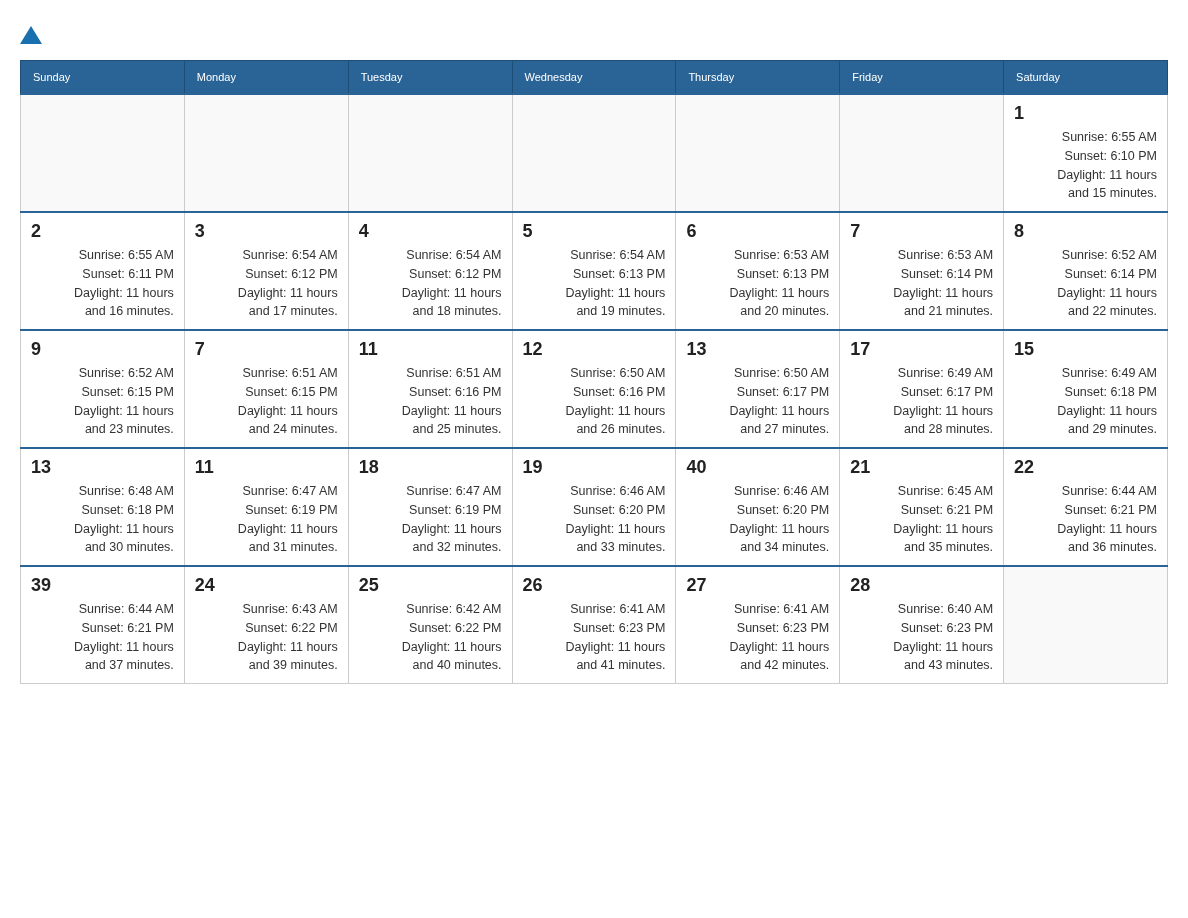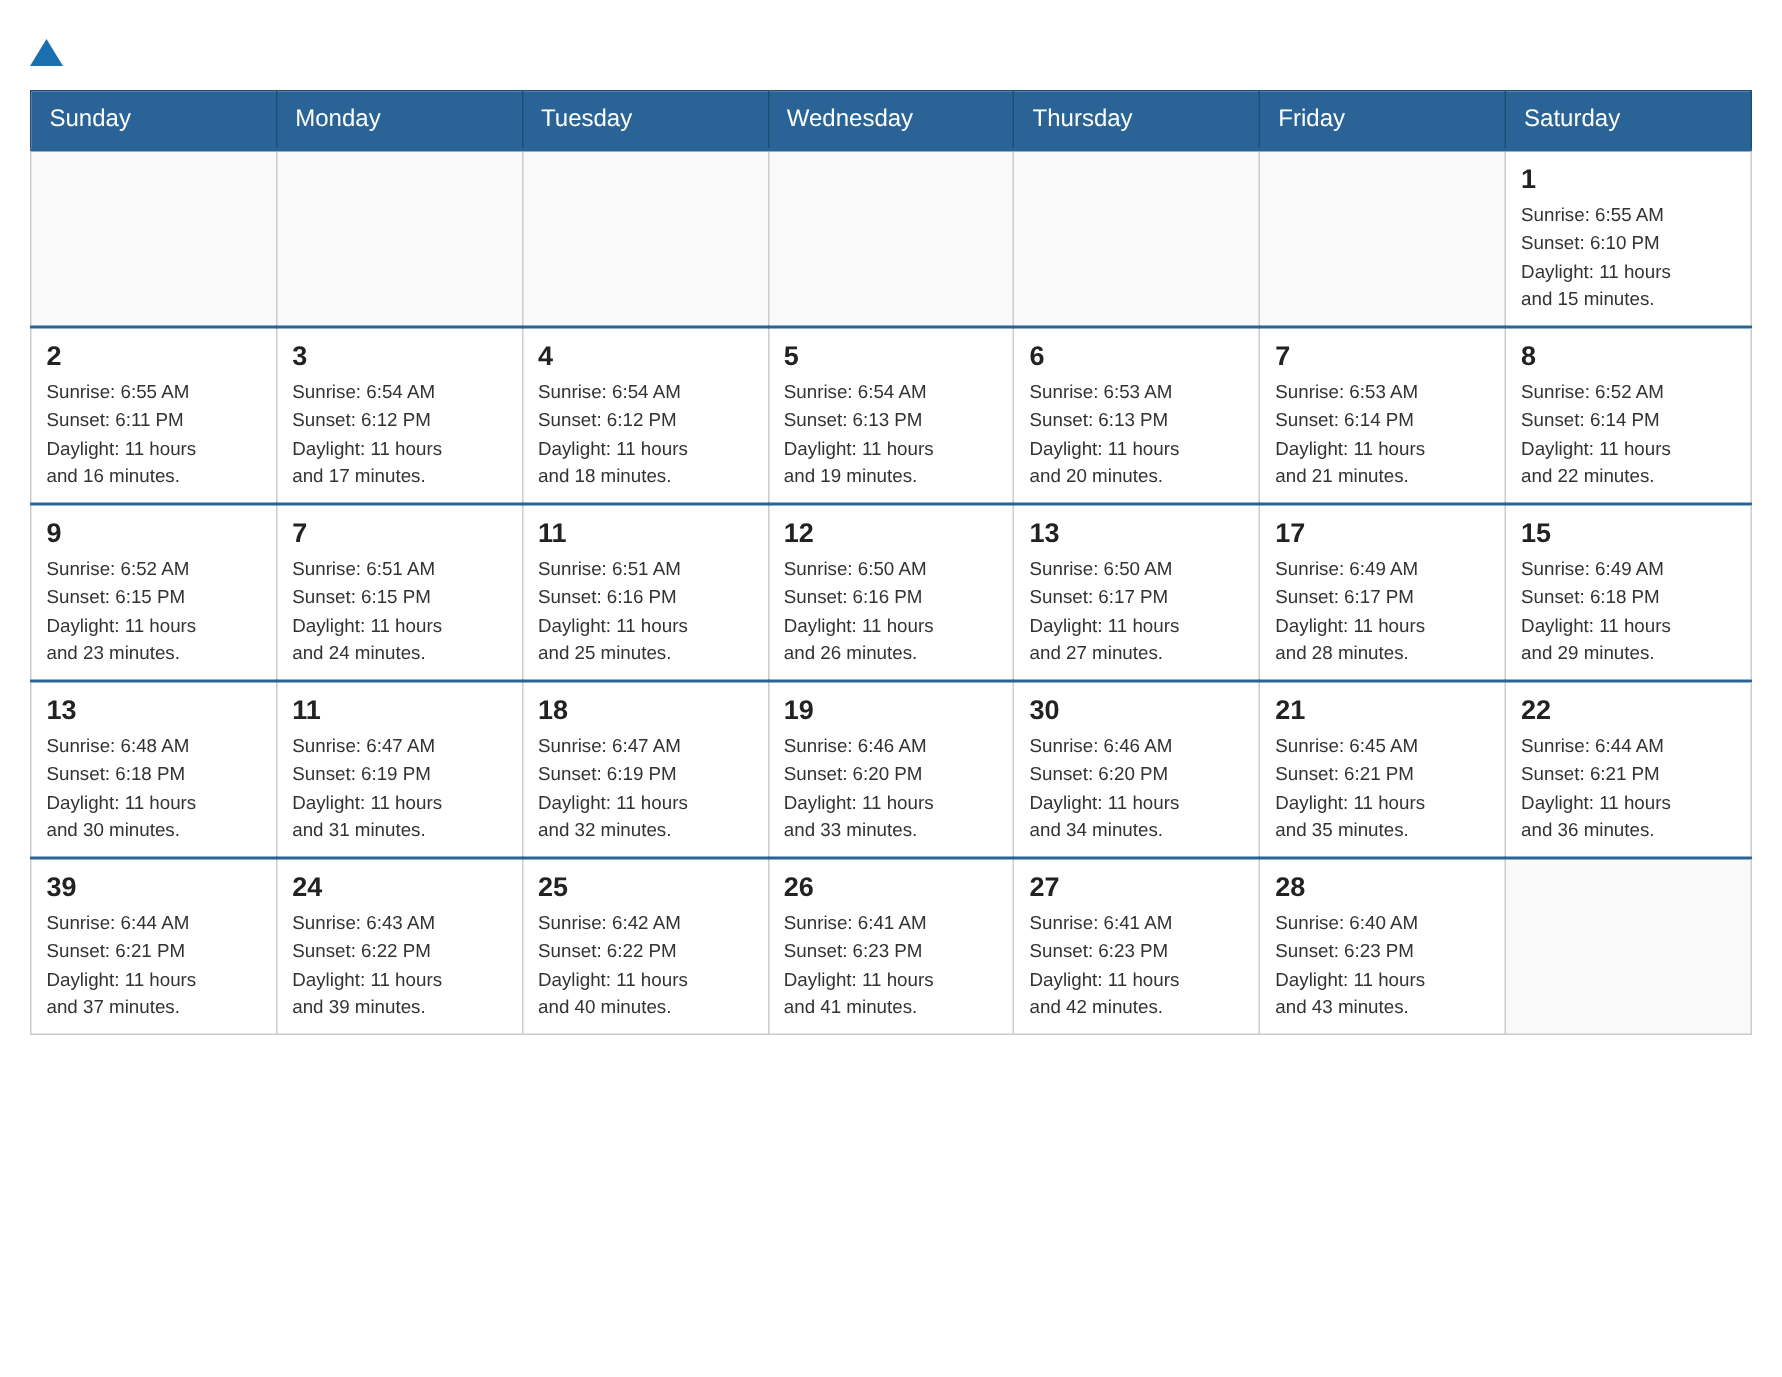--- a/index.html
+++ b/index.html
@@ -48,21 +48,21 @@
     .calendar {
       width: 100%;
       border-collapse: collapse;
       margin-top: 8px;
     }
     .calendar thead tr th {
       background-color: #2a6496;
       color: #fff;
       text-align: left;
       padding: 10px 12px;
-      font-size: 16px;
+      font-size: 11px;
       font-weight: normal;
       border: 1px solid #1e4d75;
     }
     .calendar tbody tr td {
       vertical-align: top;
       border: 1px solid #ccc;
       padding: 8px 10px;
       width: 14.28%;
       min-height: 100px;
       font-size: 13px;
@@ -75,20 +75,21 @@
       font-size: 18px;
       font-weight: bold;
       color: #222;
       display: block;
       margin-bottom: 4px;
     }
     .day-info {
       font-size: 12.5px;
       color: #333;
       line-height: 1.5;
+      text-align: right;
     }
     td.empty {
       background: #f9f9f9;
     }
     .logo-icon {
       display: inline-flex;
       flex-direction: column;
       align-items: flex-end;
       margin-top: 6px;
     }
@@ -210,21 +211,21 @@
         </td>
         <td>
           <span class="day-number">18</span>
           <div class="day-info">Sunrise: 6:47 AM<br>Sunset: 6:19 PM<br>Daylight: 11 hours<br>and 32 minutes.</div>
         </td>
         <td>
           <span class="day-number">19</span>
           <div class="day-info">Sunrise: 6:46 AM<br>Sunset: 6:20 PM<br>Daylight: 11 hours<br>and 33 minutes.</div>
         </td>
         <td>
-          <span class="day-number">30</span>
+          <span class="day-number">40</span>
           <div class="day-info">Sunrise: 6:46 AM<br>Sunset: 6:20 PM<br>Daylight: 11 hours<br>and 34 minutes.</div>
         </td>
         <td>
           <span class="day-number">21</span>
           <div class="day-info">Sunrise: 6:45 AM<br>Sunset: 6:21 PM<br>Daylight: 11 hours<br>and 35 minutes.</div>
         </td>
         <td>
           <span class="day-number">22</span>
           <div class="day-info">Sunrise: 6:44 AM<br>Sunset: 6:21 PM<br>Daylight: 11 hours<br>and 36 minutes.</div>
         </td>

